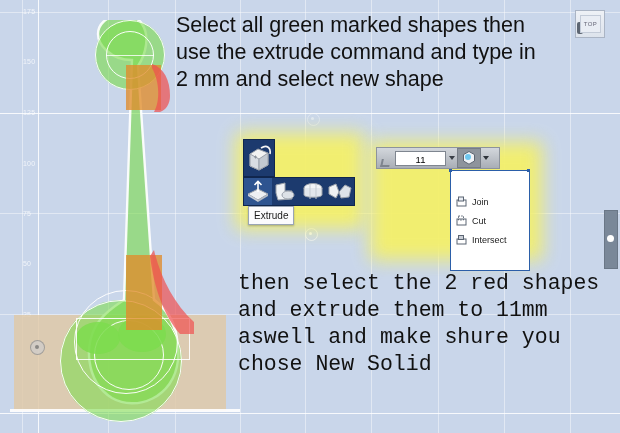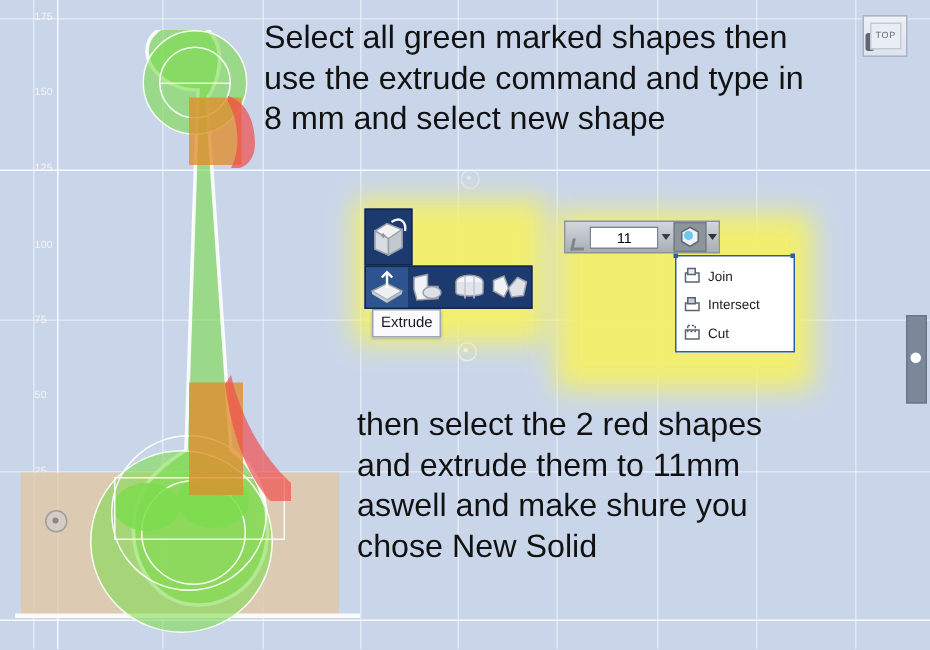--- a/index.html
+++ b/index.html
@@ -70,21 +70,21 @@
     content:"";position:absolute;left:3px;top:3px;width:3px;height:3px;
     background:rgba(255,255,255,.7);border-radius:50%;
   }
 
   
   .anno{
     position:absolute;color:#111;font-size:21.5px;line-height:27px;
     font-family:"Liberation Sans", sans-serif;white-space:pre;
   }
   #anno-top{left:176px;top:12px;}
-  #anno-bottom{left:238px;top:270px;}
+  #anno-bottom{left:238px;top:270px;font-family:Liberation Mono, monospace;}
 
   
   .viewcube{
     position:absolute;left:575px;top:10px;width:28px;height:26px;
     background:linear-gradient(#eef1f6,#dde3ec);
     border:1px solid #aab4c4;
   }
   .viewcube .face{
     position:absolute;left:4px;top:4px;width:19px;height:16px;
     background:#e9edf4;border:1px solid #c3cbd8;
@@ -132,21 +132,21 @@
     position:absolute;background:#fbfbfd;border:1px solid #9aa5b5;
     font-size:10.5px;font-weight:bold;color:#14306b;
     padding:2px 5px;line-height:13px;white-space:nowrap;
     box-shadow:0 1px 2px rgba(0,0,0,.25);
   }
   #construct-label{left:190px;top:182px;}
   #extrude-tip{left:248px;top:206px;font-weight:normal;color:#1a1a1a;font-size:10px;}
 
   
   .valuebar{
-    position:absolute;left:376px;top:147px;width:104px;height:22px;
+    position:absolute;left:376px;top:147px;width:124px;height:22px;
     background:linear-gradient(#d3d7dc,#a9aeb6);
     border:1px solid #8d939c;box-sizing:border-box;
     display:flex;align-items:center;
   }
   .vb-handle{width:18px;height:20px;position:relative;}
   .vb-handle:after{
     content:"";position:absolute;left:4px;top:11px;width:7px;height:6px;
     border-left:2px solid #7e848d;border-bottom:2px solid #7e848d;
     transform:skewX(-12deg);
   }
@@ -171,21 +171,21 @@
   }
   .vb-caret i{
     display:block;width:0;height:0;border-left:3px solid transparent;
     border-right:3px solid transparent;border-top:4px solid #2e333a;
   }
 
   
   .menu{
     position:absolute;left:450px;top:170px;width:80px;
     background:#fff;border:1px solid #2b5ea8;box-sizing:border-box;
-    padding:3px 0;
+    padding:21px 0;
   }
   .menu-item{
     height:19px;display:flex;align-items:center;gap:4px;padding:0 4px;
     font-size:9px;color:#1a1a1a;
   }
   .menu-item.active{background:#c9f6ae;}
   .menu-ico{width:13px;height:13px;flex:0 0 13px;}
   .menu-ico svg{display:block;}
 
   .anchor-dot{
@@ -348,40 +348,40 @@
         <svg width="13" height="13" viewBox="0 0 13 13">
           <rect x="2" y="5" width="9" height="6" fill="#fff" stroke="#5a6472" stroke-width="1"></rect>
           <rect x="3.5" y="2" width="5" height="4" fill="#e9edf3" stroke="#5a6472" stroke-width="1"></rect>
         </svg>
       </span>
       <span>Join</span>
     </div>
     <div class="menu-item">
       <span class="menu-ico">
         <svg width="13" height="13" viewBox="0 0 13 13">
+          <rect x="2" y="5" width="9" height="6" fill="#fff" stroke="#5a6472" stroke-width="1"></rect>
+          <rect x="3.5" y="2" width="5" height="4" fill="none" stroke="#5a6472" stroke-width="1" stroke-dasharray="1.5 1.2"></rect>
+        </svg>
+      </span>
+      <span>Cut</span>
+    </div>
+    <div class="menu-item">
+      <span class="menu-ico">
+        <svg width="13" height="13" viewBox="0 0 13 13">
           <rect x="2" y="6" width="9" height="5" fill="#fff" stroke="#5a6472" stroke-width="1"></rect>
           <rect x="3.5" y="2.5" width="5" height="4" fill="#c9ced6" stroke="#5a6472" stroke-width="1"></rect>
         </svg>
       </span>
       <span>Intersect</span>
     </div>
-    <div class="menu-item">
-      <span class="menu-ico">
-        <svg width="13" height="13" viewBox="0 0 13 13">
-          <rect x="2" y="5" width="9" height="6" fill="#fff" stroke="#5a6472" stroke-width="1"></rect>
-          <rect x="3.5" y="2" width="5" height="4" fill="none" stroke="#5a6472" stroke-width="1" stroke-dasharray="1.5 1.2"></rect>
-        </svg>
-      </span>
-      <span>Cut</span>
-    </div>
   </div>
   <div class="anchor-dot" style="left:449px;top:169px;"></div>
   <div class="anchor-dot" style="left:527px;top:169px;"></div>
 
   <div class="anno" id="anno-top">Select all green marked shapes then
 use the extrude command and type in
-8 mm and select new shape</div>
+2 mm and select new shape</div>
   <div class="anno" id="anno-bottom">then select the 2 red shapes
 and extrude them to 11mm
 aswell and make shure you
 chose New Solid</div>
 
 </div>
 
 </body></html>

